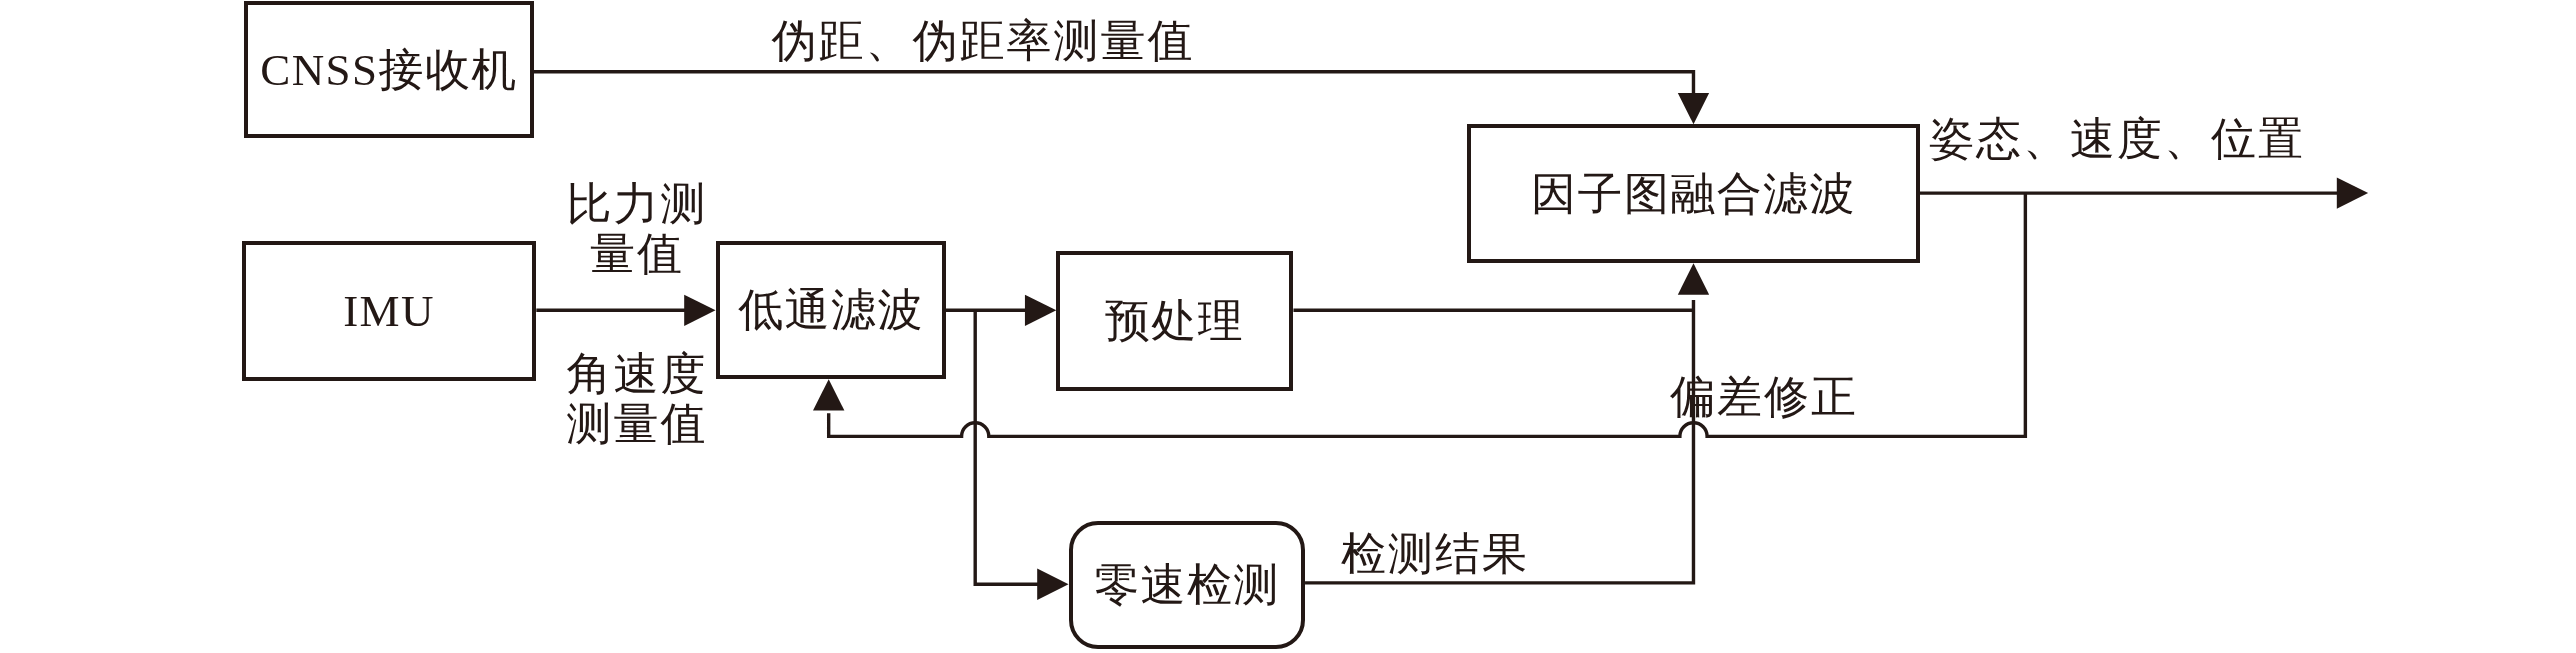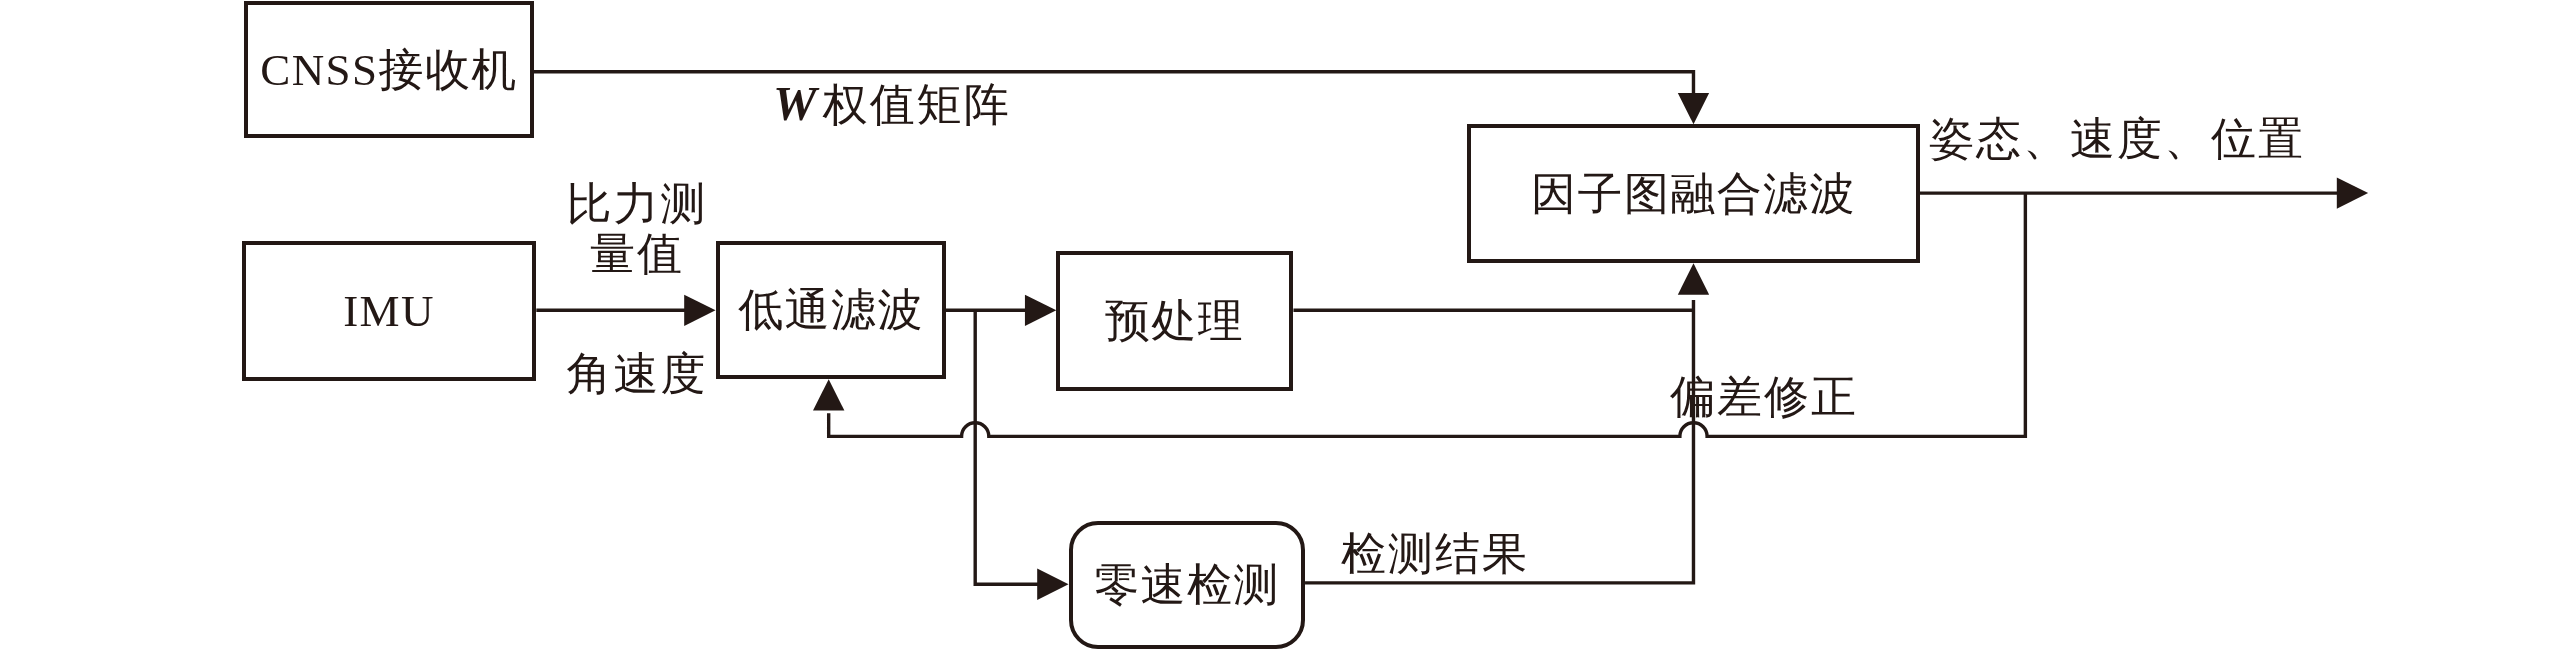--- a/index.html
+++ b/index.html
@@ -89,32 +89,31 @@
   <div class="node node-preprocess">
     <span>预处理</span>
   </div>
   <div class="node node-factor">
     <span>因子图融合滤波</span>
   </div>
   <div class="node node-zerovel">
     <span>零速检测</span>
   </div>
 
+  <div class="elabel centered lbl-pseudorange">伪距、伪距率测量值</div>
 
-  <div class="elabel lbl-weight">
-    <span class="wsym">W</span><span>权值矩阵</span>
-  </div>
 
   <div class="elabel centered two-line lbl-specforce">
     <span>比力测</span>
     <span>量值</span>
   </div>
 
   <div class="elabel centered two-line lbl-angrate">
     <span>角速度</span>
+    <span>测量值</span>
   </div>
 
   <div class="elabel centered lbl-output">姿态、速度、位置</div>
 
   <div class="elabel centered lbl-bias">偏差修正</div>
 
   <div class="elabel centered lbl-detection">检测结果</div>
 
 </div>
 

